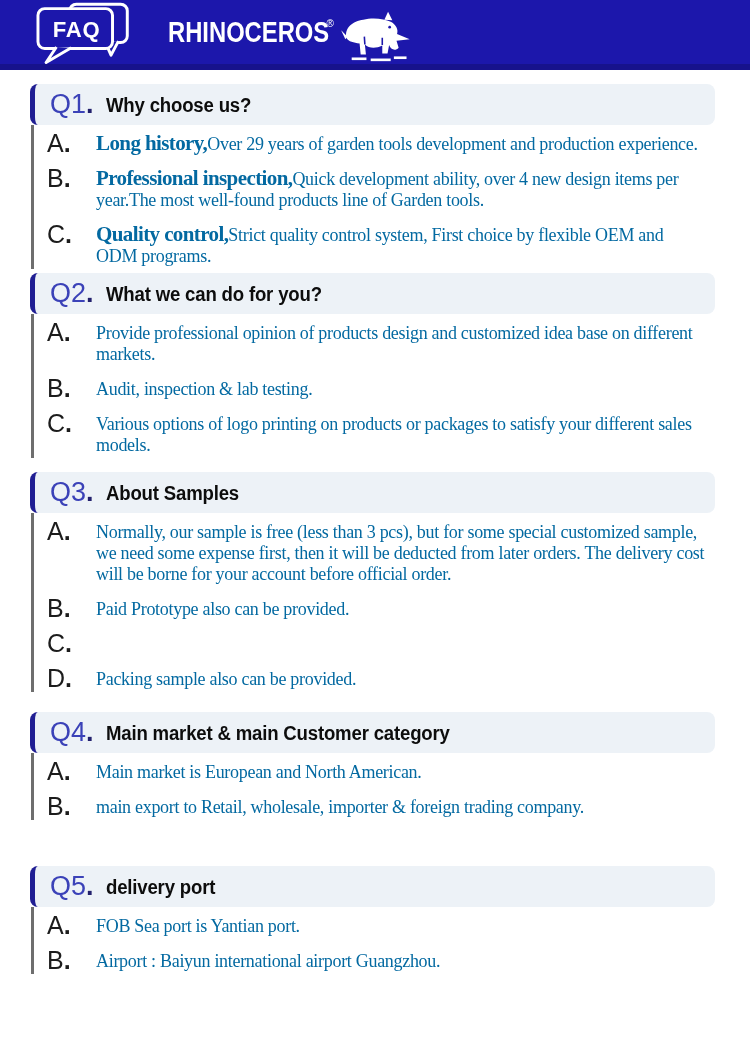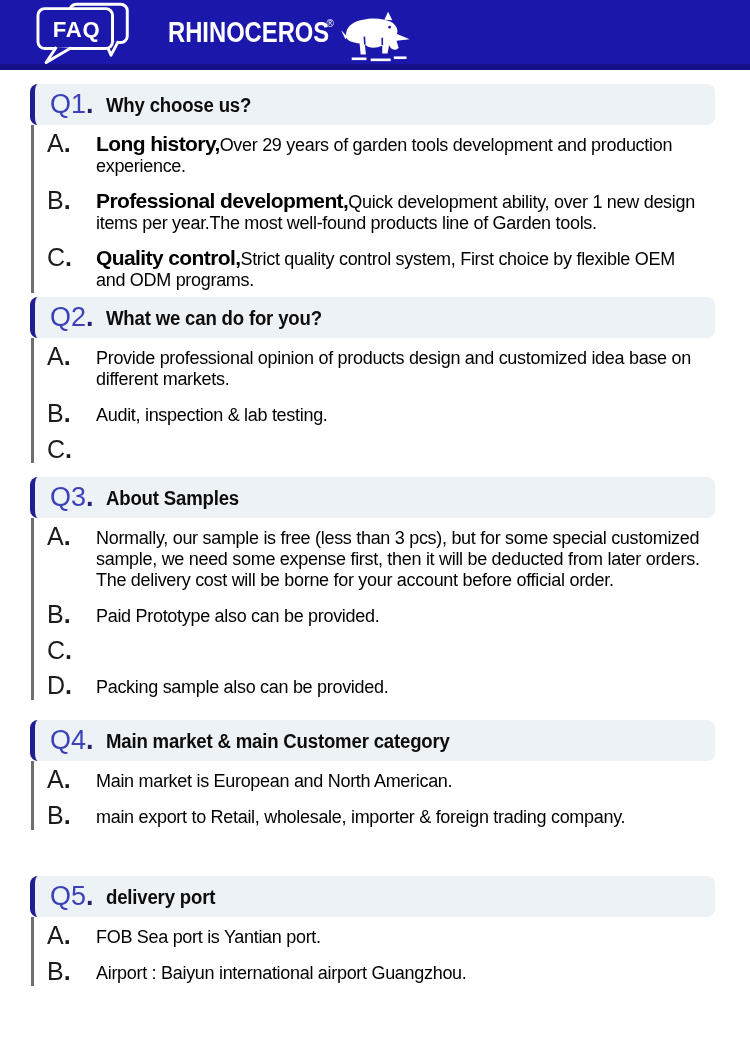--- a/index.html
+++ b/index.html
@@ -53,22 +53,22 @@
     padding: 6px 0 2px 0;
   }
   .item { display: flex; align-items: flex-start; margin-bottom: 11px; }
   .item:last-child { margin-bottom: 0; }
   .letter {
     flex: 0 0 62px; box-sizing: border-box; padding-left: 13px;
     font-size: 25px; line-height: 24px; color: #1c1c1c; white-space: nowrap;
   }
   .ldot { font-weight: bold; }
   .atext {
-    width: 612px; font-size: 18px; line-height: 21px; color: #000000;
-    letter-spacing: -0.3px; padding-top: 2px;
+    width: 612px; font-size: 18px; line-height: 21px; color: #0369a1;
+    letter-spacing: -0.3px; padding-top: 2px; font-family: Liberation Serif, serif;
   }
   .lead { font-weight: bold; font-size: 21px; letter-spacing: -0.6px; }
 </style>
 </head>
 <body>
 
 <div class="page">
 
   <header class="banner">
     <svg class="bubble" viewBox="0 0 132 84" aria-hidden="true">
@@ -113,21 +113,21 @@
         <span class="qtitle">Why choose us?</span>
       </div>
       <div class="items">
     <div class="item">
       <div class="letter"><span class="lchar">A</span><span class="ldot">.</span></div>
       <div class="atext"><span class="lead">Long history,</span><span class="abody">Over 29 years of garden tools development and production experience.</span></div>
     </div>
 
     <div class="item">
       <div class="letter"><span class="lchar">B</span><span class="ldot">.</span></div>
-      <div class="atext"><span class="lead">Professional development,</span><span class="abody">Quick development ability, over 1 new design items per year.The most well-found products line of Garden tools.</span></div>
+      <div class="atext"><span class="lead">Professional inspection,</span><span class="abody">Quick development ability, over 4 new design items per year.The most well-found products line of Garden tools.</span></div>
     </div>
 
     <div class="item">
       <div class="letter"><span class="lchar">C</span><span class="ldot">.</span></div>
       <div class="atext"><span class="lead">Quality control,</span><span class="abody">Strict quality control system, First choice by flexible OEM and ODM programs.</span></div>
     </div>
   </div>
     </section>
 
     <section class="sec s2">
@@ -142,20 +142,21 @@
       <div class="atext"><span class="lead"></span><span class="abody">Provide professional opinion of products design and customized idea base on different markets.</span></div>
     </div>
 
     <div class="item">
       <div class="letter"><span class="lchar">B</span><span class="ldot">.</span></div>
       <div class="atext"><span class="lead"></span><span class="abody">Audit, inspection &amp; lab testing.</span></div>
     </div>
 
     <div class="item">
       <div class="letter"><span class="lchar">C</span><span class="ldot">.</span></div>
+      <div class="atext"><span class="lead"></span><span class="abody">Various options of logo printing on products or packages to satisfy your different sales models.</span></div>
     </div>
   </div>
     </section>
 
     <section class="sec s3">
       <div class="sec-header">
         <span class="qnum">Q3</span>
           <span class="qdot">.</span>
         <span class="qtitle">About Samples</span>
       </div>

